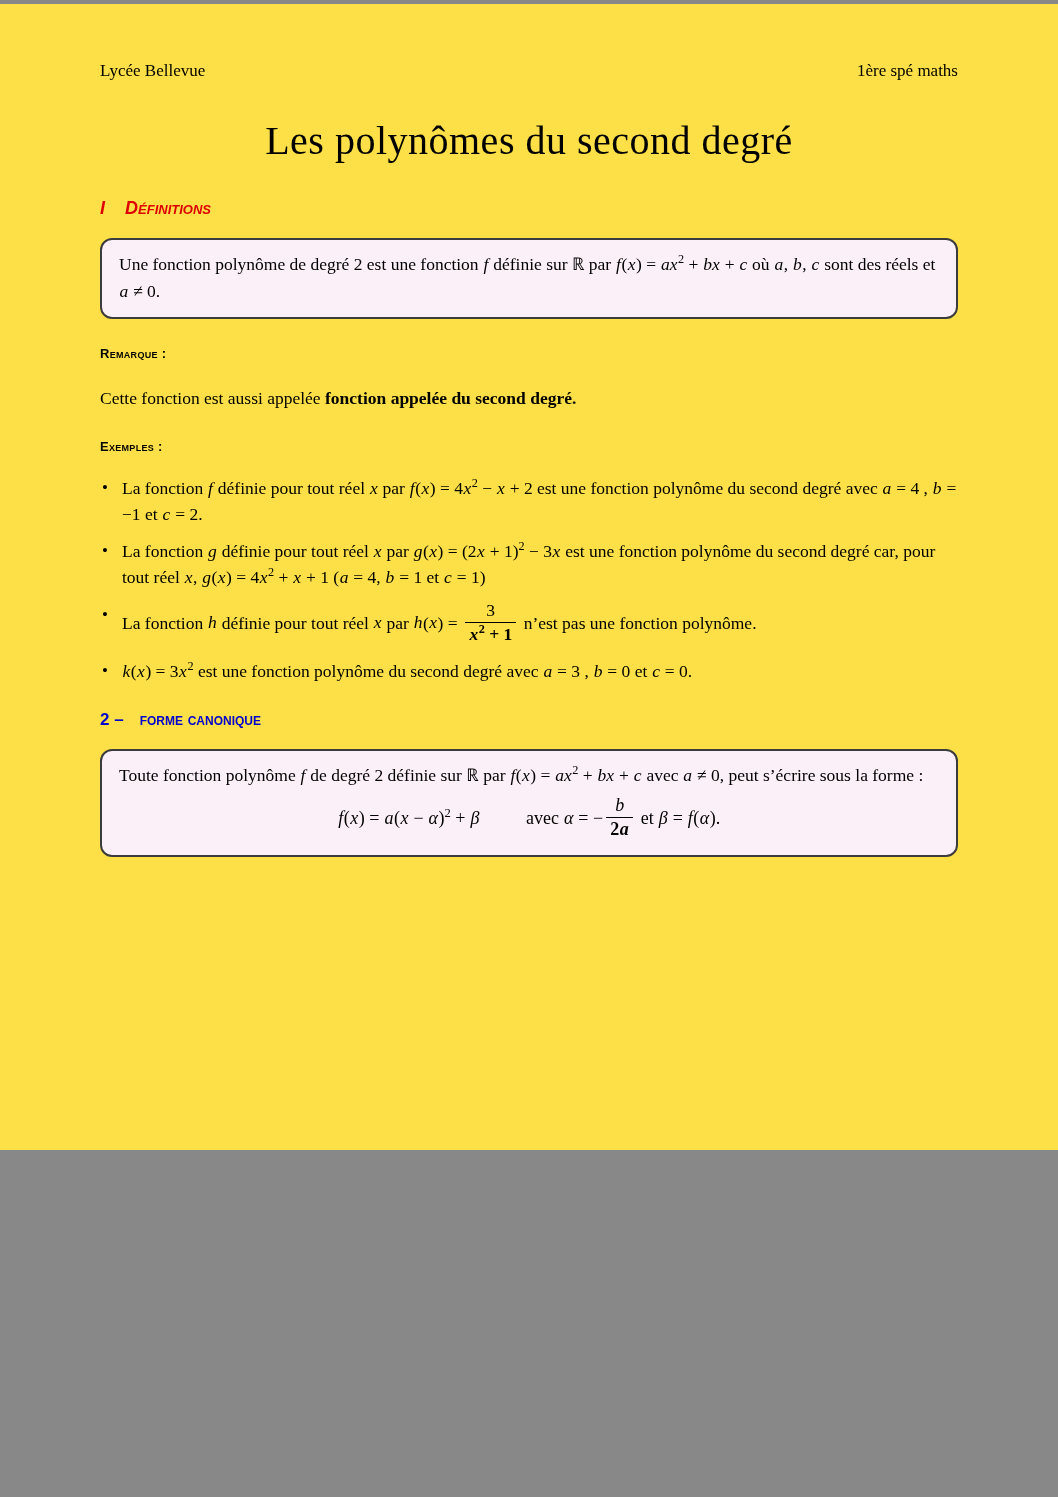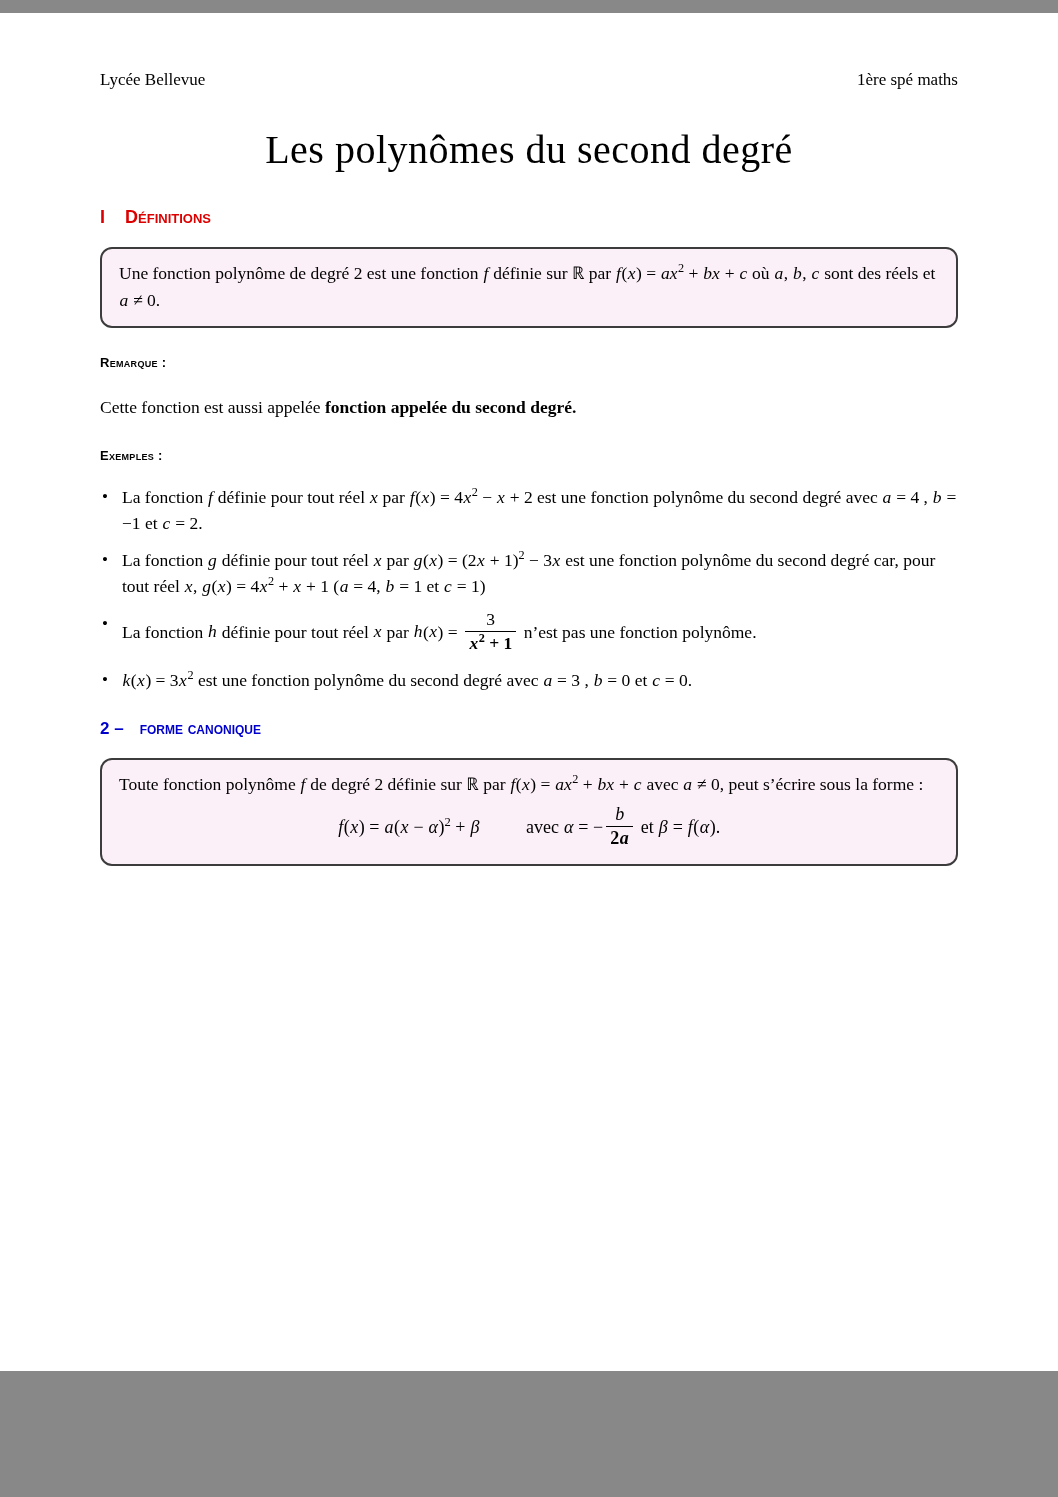--- a/index.html
+++ b/index.html
@@ -1,21 +1,21 @@
 <!DOCTYPE html>
 <html style="--section-red: #dd0000; --subsection-blue: #0000cc; --box-bg: #fcf0f8; --box-border: #3c3c3c; --link-blue: #0000ee;"><head>
 <meta charset="utf-8">
 <style>
   * { margin: 0; padding: 0; box-sizing: border-box; }
   html, body { background: #888; }
   .page {
     position: relative;
-    width: 1058px; height: 1358px;
-    margin: 13px auto;
-    background: #ffffff;
+    width: 1058px; height: 1146px;
+    margin: 4px auto;
+    background: #fde047;
     font-family: "Liberation Serif", serif;
     color: #000;
     overflow: hidden;
   }
   .hdr {
     display: flex; justify-content: space-between;
     padding: 57px 100px 0 100px;
     font-size: 17px;
   }
   .title {
@@ -24,20 +24,21 @@
     font-size: 40px;
     font-weight: normal;
     letter-spacing: 0.5px;
   }
   .sec {
     margin: 34px 100px 0 100px;
     font-family: "Liberation Sans", sans-serif;
     font-weight: bold;
     color: var(--section-red, #dd0000);
     font-size: 18px;
+    font-style: italic;
   }
   .sec .sec-num { margin-right: 20px; }
   .sub {
     margin: 26px 100px 0 100px;
     font-family: "Liberation Sans", sans-serif;
     font-weight: bold;
     color: var(--subsection-blue, #0000cc);
     font-size: 17px;
   }
   .sub .sub-num { margin-right: 16px; }

